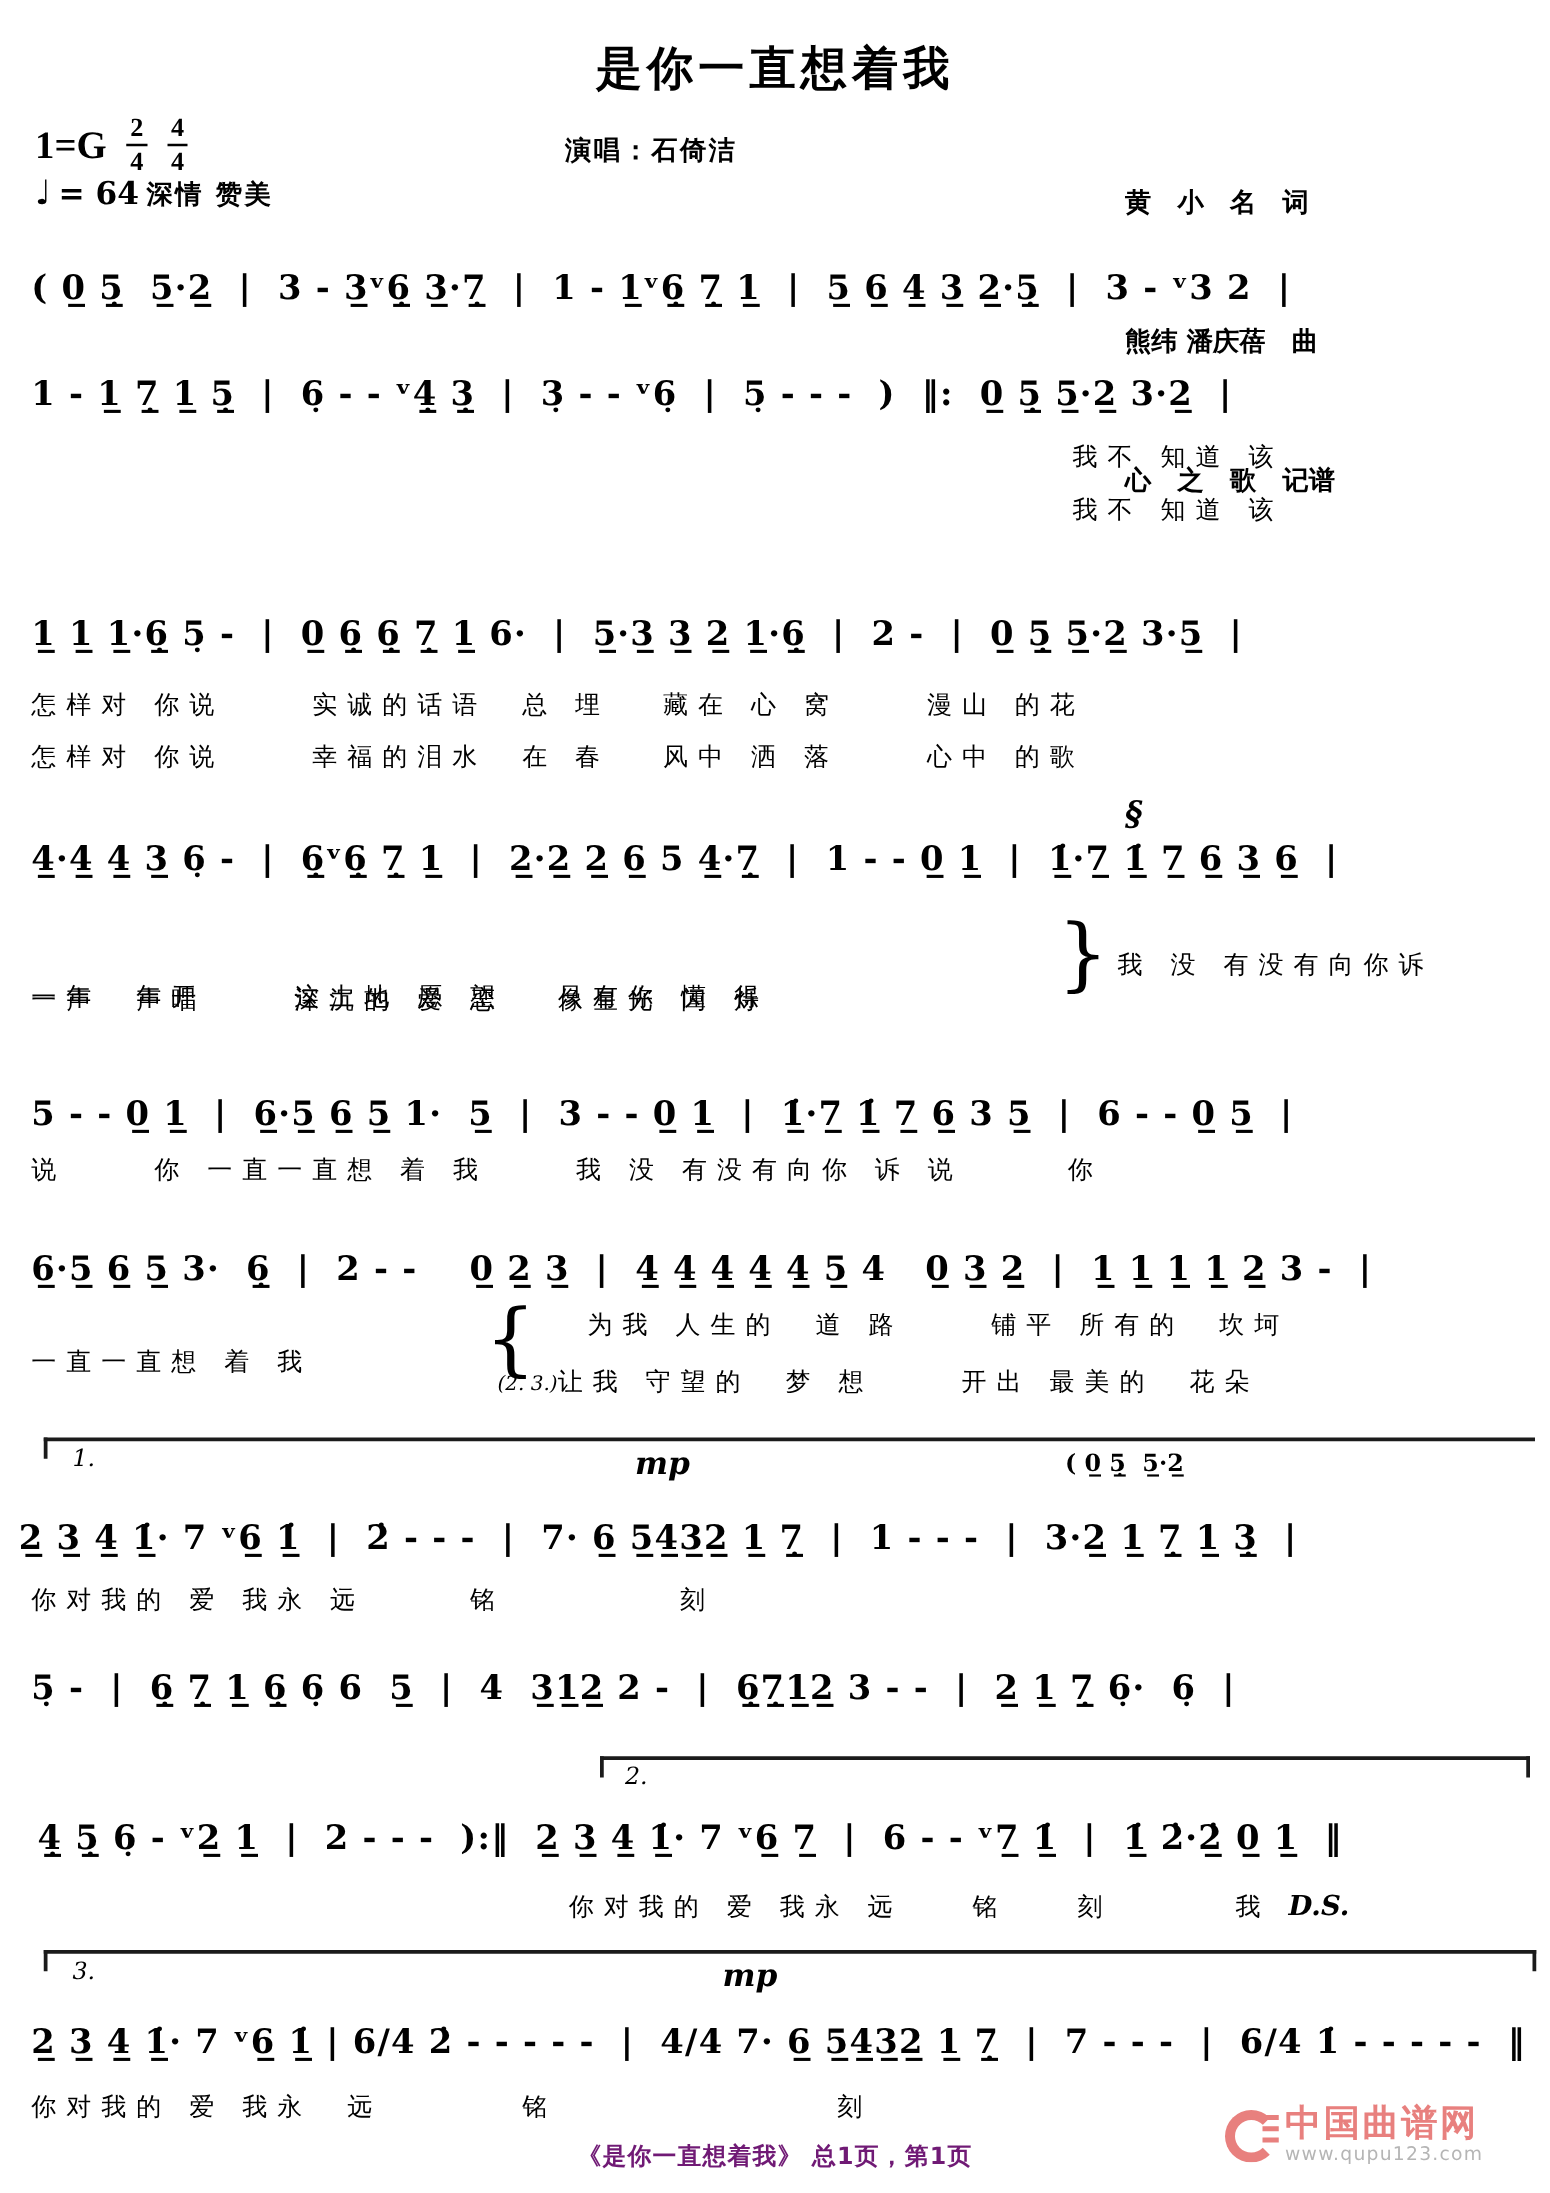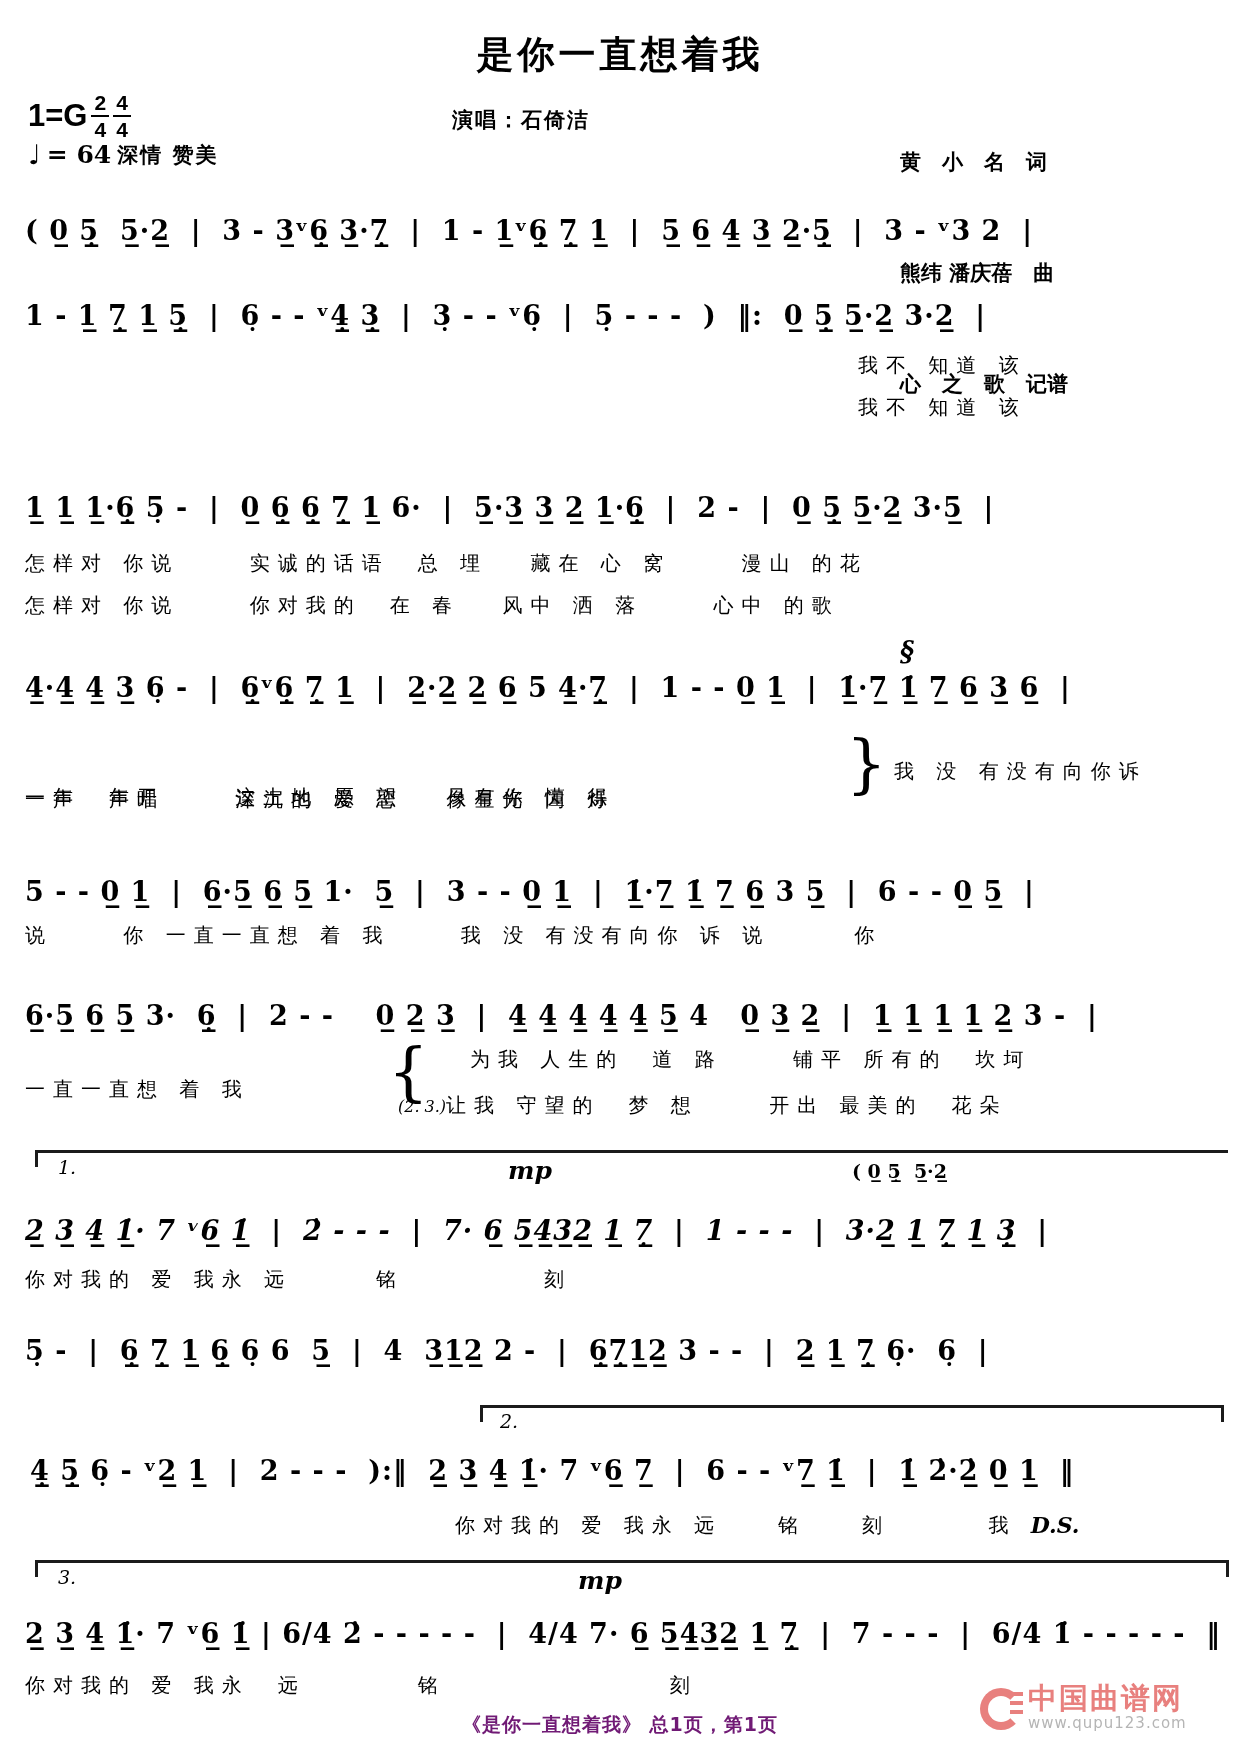--- a/index.html
+++ b/index.html
@@ -6,22 +6,22 @@
   .page{
     position:relative;width:1240px;height:1754px;background:#ffffff;color:#000;
     font-family:"DejaVu Sans",sans-serif;overflow:hidden;
   }
   .title{
     position:absolute;left:0;top:30px;width:100%;text-align:center;
     font-size:37px;font-weight:bold;letter-spacing:4px;
   }
   .performer{position:absolute;left:452px;top:106px;font-size:21px;font-weight:600;letter-spacing:2px;}
   .credits{position:absolute;left:900px;top:70px;font-size:21px;font-weight:600;line-height:37px;white-space:pre;}
-  .keyrow{position:absolute;left:28px;top:92px;display:flex;align-items:center;gap:4px;
-    font-family:Liberation Sans, sans-serif;font-weight:bold;font-size:31px;}
+  .keyrow{position:absolute;left:28px;top:92px;display:flex;align-items:center;gap:16px;
+    font-family:Liberation Serif, serif;font-weight:bold;font-size:31px;}
   .frac{display:inline-flex;flex-direction:column;align-items:center;font-size:21px;line-height:1;}
   .frac .num{border-bottom:2px solid #000;padding:0 3px 2px;}
   .frac .den{padding-top:2px;}
   .temporow{position:absolute;left:28px;top:140px;display:flex;align-items:center;gap:6px;}
   .temponote{font-size:27px;line-height:1;}
   .tempoval{font-family:"DejaVu Serif",serif;font-weight:bold;font-size:25px;}
   .tempoexp{font-size:21px;font-weight:700;letter-spacing:2px;}
   .notation{
     position:absolute;font-family:"DejaVu Serif",serif;font-weight:bold;
     font-size:27px;letter-spacing:1px;white-space:pre;
@@ -82,21 +82,21 @@
   </div>
 
   <div class="notation" style="left:25px;top:215px;">( 0̲ 5̲̣  5̲·2̲  |  3 - 3̲ᵛ6̲̣ 3̲·7̲̣  |  1 - 1̲ᵛ6̲̣ 7̲̣ 1̲  |  5̲ 6̲ 4̲ 3̲ 2̲·5̲̣  |  3 - ᵛ3 2  |</div>
 
   <div class="notation" style="left:25px;top:300px;">1 - 1̲ 7̲̣ 1̲ 5̲̣  |  6̣ - - ᵛ4̲̣ 3̲̣  |  3̣ - - ᵛ6̣  |  5̣ - - -  )  ‖:  0̲ 5̲̣ 5̲·2̲ 3·2̲  |</div>
   <div class="lyric" style="left:858px;top:352px;">我不 知道 该</div>
   <div class="lyric" style="left:858px;top:394px;">我不 知道 该</div>
 
   <div class="notation" style="left:25px;top:492px;">1̲ 1̲ 1̲·6̲̣ 5̣ -  |  0̲ 6̲̣ 6̲̣ 7̲̣ 1̲ 6·  |  5̲·3̲ 3̲ 2̲ 1̲·6̲̣  |  2 -  |  0̲ 5̲̣ 5̲·2̲ 3·5̲  |</div>
   <div class="lyric" style="left:25px;top:550px;">怎样对 你说　　 实诚的话语　总 埋　 藏在 心 窝　　 漫山 的花</div>
-  <div class="lyric" style="left:25px;top:592px;">怎样对 你说　　 你对我的　在 春　 风中 洒 落　　 心中 的歌</div>
+  <div class="lyric" style="left:25px;top:592px;">怎样对 你说　　 幸福的泪水　在 春　 风中 洒 落　　 心中 的歌</div>
 
   <div class="segno" style="left:900px;top:636px;">§</div>
   <div class="notation" style="left:25px;top:672px;">4̲·4̲ 4̲ 3̲ 6̣ -  |  6̲̣ᵛ6̲̣ 7̲̣ 1̲  |  2̲·2̲ 2̲ 6̲ 5 4̲·7̲̣  |  1 - - 0̲ 1̲  |  1̲̇·7̲ 1̲̇ 7̲ 6̲ 3̲ 6̲  |</div>
   <div class="lyric" style="left:25px;top:784px;">一年　年开　　 这土地 愿 望　 只有你 懂 得</div>
   <div class="lyric" style="left:25px;top:786px;">一声　声唱　　 深沉的 爱 恋　 像星光 闪 烁</div>
   <div class="brace" style="left:846px;top:732px;">}</div>
   <div class="lyric" style="left:894px;top:758px;">我 没 有没有向你诉</div>
 
   <div class="notation" style="left:25px;top:876px;">5 - - 0̲ 1̲  |  6̲·5̲ 6̲ 5̲ 1·  5̲  |  3 - - 0̲ 1̲  |  1̲̇·7̲ 1̲̇ 7̲ 6̲ 3 5̲  |  6 - - 0̲ 5̲  |</div>
   <div class="lyric" style="left:25px;top:922px;">说　　 你 一直一直想 着 我　　 我 没 有没有向你 诉 说　　　你</div>
@@ -108,21 +108,21 @@
   <div class="lyricflex" style="left:398px;top:1092px;">
     <span class="versehint">(2. 3.)</span>
     <span class="lyric" style="position:static;">让我 守望的　梦 想　　 开出 最美的　花朵</span>
   </div>
 
   <div class="volta tick-l" style="left:35px;top:1150px;width:1190px;"></div>
   <div class="volta-label" style="left:58px;top:1156px;">1.</div>
   <div class="mp" style="left:508px;top:1156px;">mp</div>
   <div class="cue" style="left:852px;top:1160px;">( 0̲ 5̲̣  5̲·2̲</div>
 
-  <div class="notation" style="left:25px;top:1215px;font-style:italic;">2̲ 3̲ 4̲ 1̲̇· 7 ᵛ6̲ 1̲̇  |  2̇ - - -  |  7· 6̲ 5̲4̲3̲2̲ 1̲ 7̲̣  |  1 - - -  |  3·2̲ 1̲ 7̲̣ 1̲ 3̲̣  |</div>
+  <div class="notation" style="left:15px;top:1215px;">2̲ 3̲ 4̲ 1̲̇· 7 ᵛ6̲ 1̲̇  |  2̇ - - -  |  7· 6̲ 5̲4̲3̲2̲ 1̲ 7̲̣  |  1 - - -  |  3·2̲ 1̲ 7̲̣ 1̲ 3̲̣  |</div>
   <div class="lyric" style="left:25px;top:1266px;">你对我的 爱 我永 远　　　铭　　　　　刻</div>
 
   <div class="notation" style="left:25px;top:1335px;">5̣ -  |  6̲̣ 7̲̣ 1̲ 6̲̣ 6̣ 6  5̲  |  4  3̲1̲2̲ 2 -  |  6̲̣7̲̣1̲2̲ 3 - -  |  2̲ 1̲ 7̲̣ 6̣·  6̣  |</div>
 
   <div class="volta tick-l tick-r" style="left:480px;top:1405px;width:738px;"></div>
   <div class="volta-label" style="left:500px;top:1410px;">2.</div>
 
   <div class="notation" style="left:30px;top:1455px;">4̲̣ 5̲̣ 6̣ - ᵛ2̲ 1̲  |  2 - - -  ):‖  2̲ 3̲ 4̲ 1̲̇· 7 ᵛ6̲ 7̲  |  6 - - ᵛ7̲ 1̲̇  |  1̲̇ 2̇·2̲̇ 0̲ 1̲  ‖</div>
   <div class="lyricflex" style="left:455px;top:1512px;">
     <span class="lyric" style="position:static;">你对我的 爱 我永 远　　铭　　刻　　　 我 </span>

